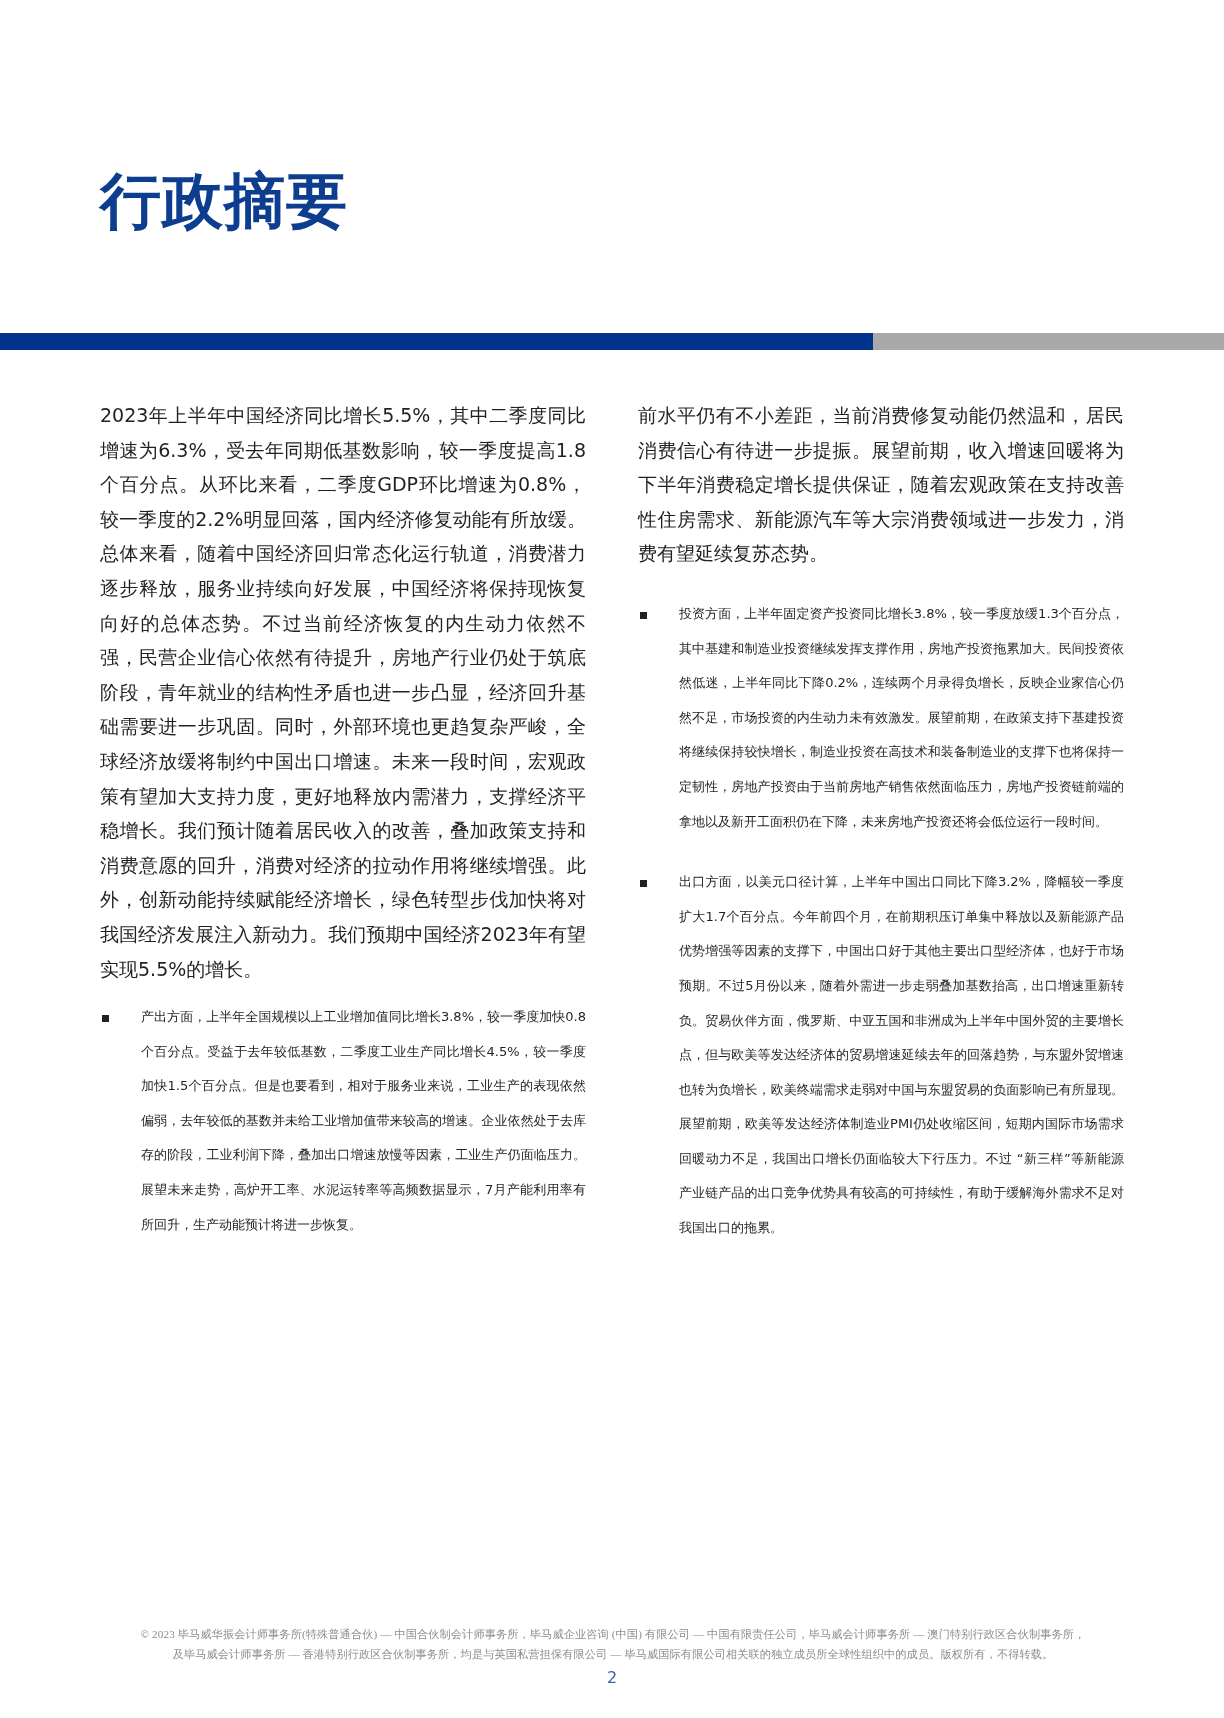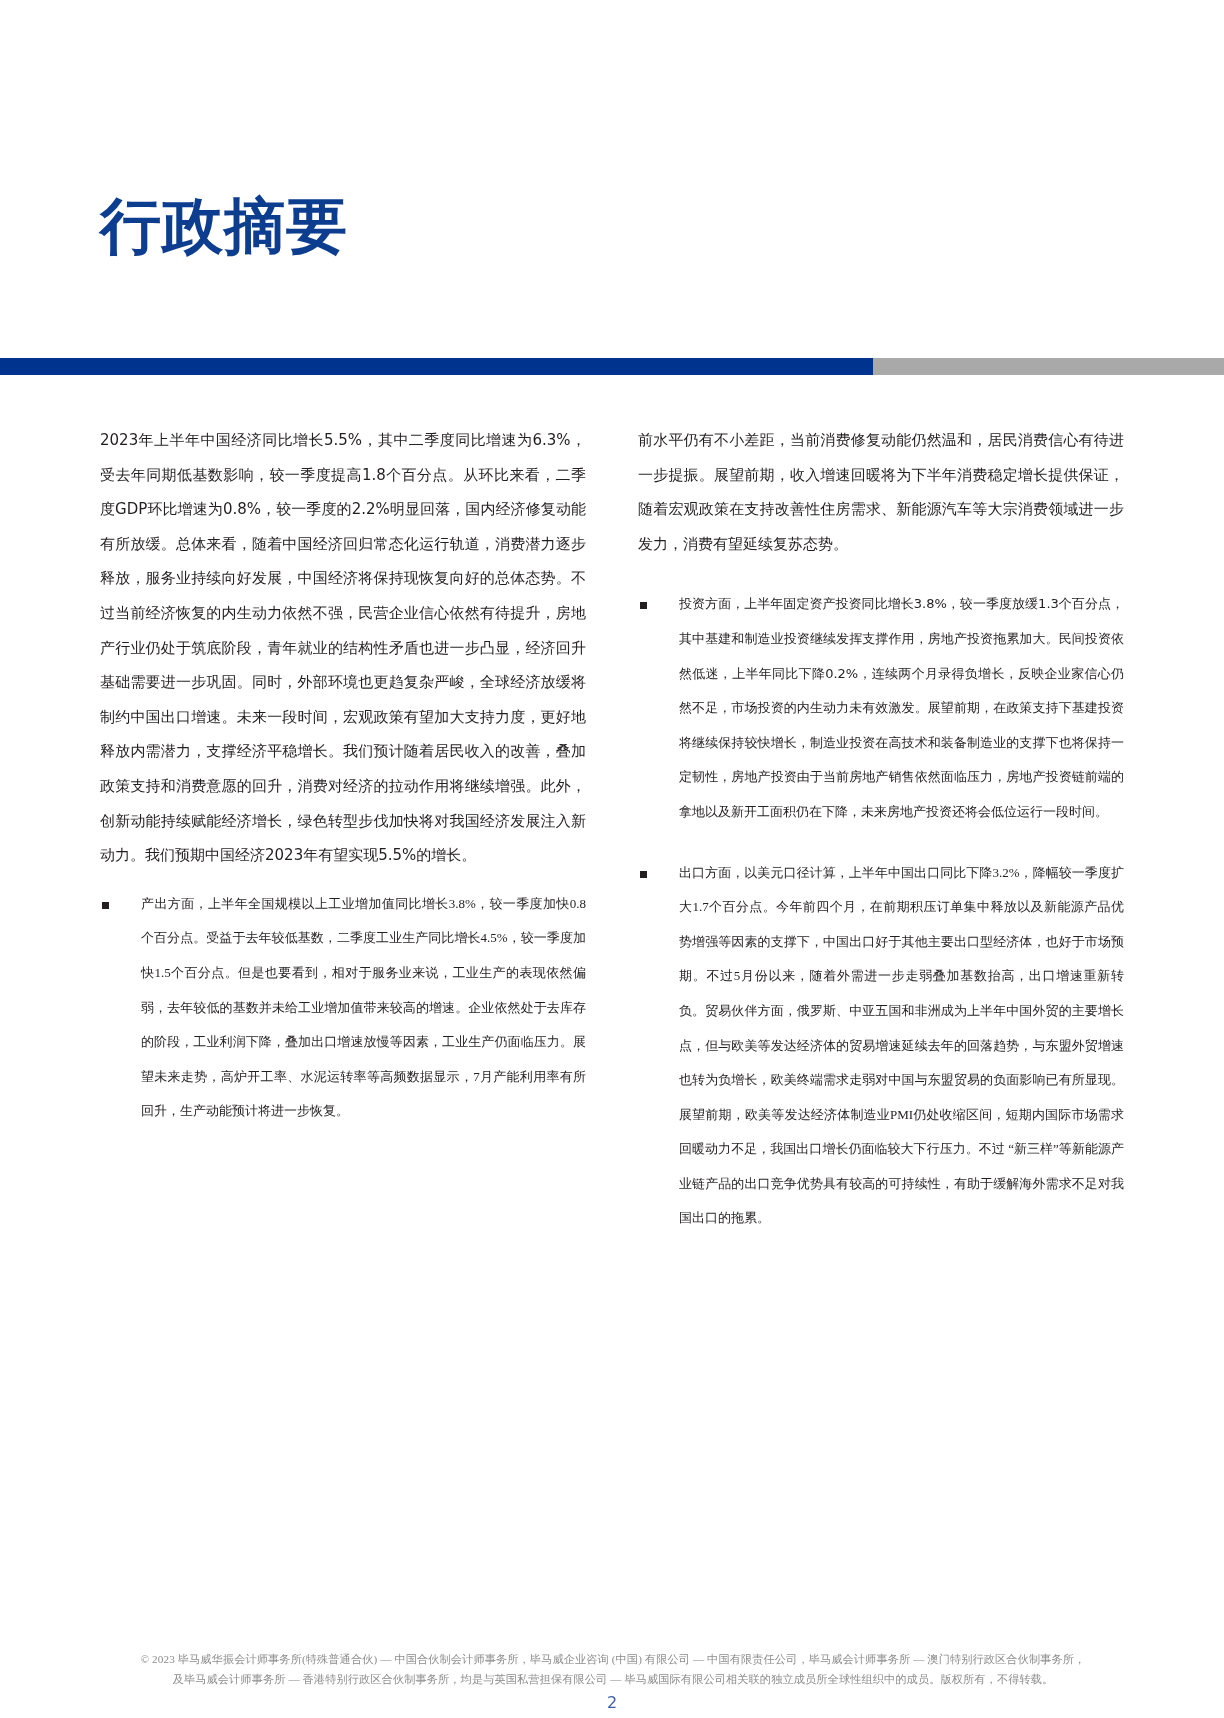--- a/index.html
+++ b/index.html
@@ -13,21 +13,20 @@
     position: relative;
     font-family: "DejaVu Sans", "Liberation Sans", sans-serif;
     color: #231f20;
     overflow: hidden;
   }
 
   .page {
     position: absolute;
     inset: 0;
     background: #ffffff;
-    margin-top: 25px;
   }
 
   
   .page-title {
     position: absolute;
     left: 100px;
     top: 129px;
     font-size: 61px;
     line-height: 1.0;
     font-weight: 700;
@@ -63,21 +62,21 @@
     top: 398px;
     width: 1024px;
     display: flex;
     gap: 52px;
   }
   .col {
     width: 486px;
   }
 
   .para {
-    font-size: 15px;
+    font-size: 19px;
     line-height: 34.6px;
     text-align: justify;
     text-justify: inter-ideograph;
     margin: 0 0 14px 0;
     color: #231f20;
   }
 
   ul.bullets {
     list-style: none;
     margin: 0;
@@ -88,21 +87,20 @@
     padding-left: 41px;
     margin-bottom: 26px;
     font-size: 13px;
     line-height: 34.6px;
     text-align: justify;
     text-justify: inter-ideograph;
     color: #231f20;
   }
   ul.bullets > li:last-child {
     margin-bottom: 0;
-    font-family: Liberation Serif, serif;
   }
   ul.bullets > li .sq {
     position: absolute;
     left: 2px;
     top: 15px;
     width: 7px;
     height: 7px;
     background: #231f20;
   }
 

